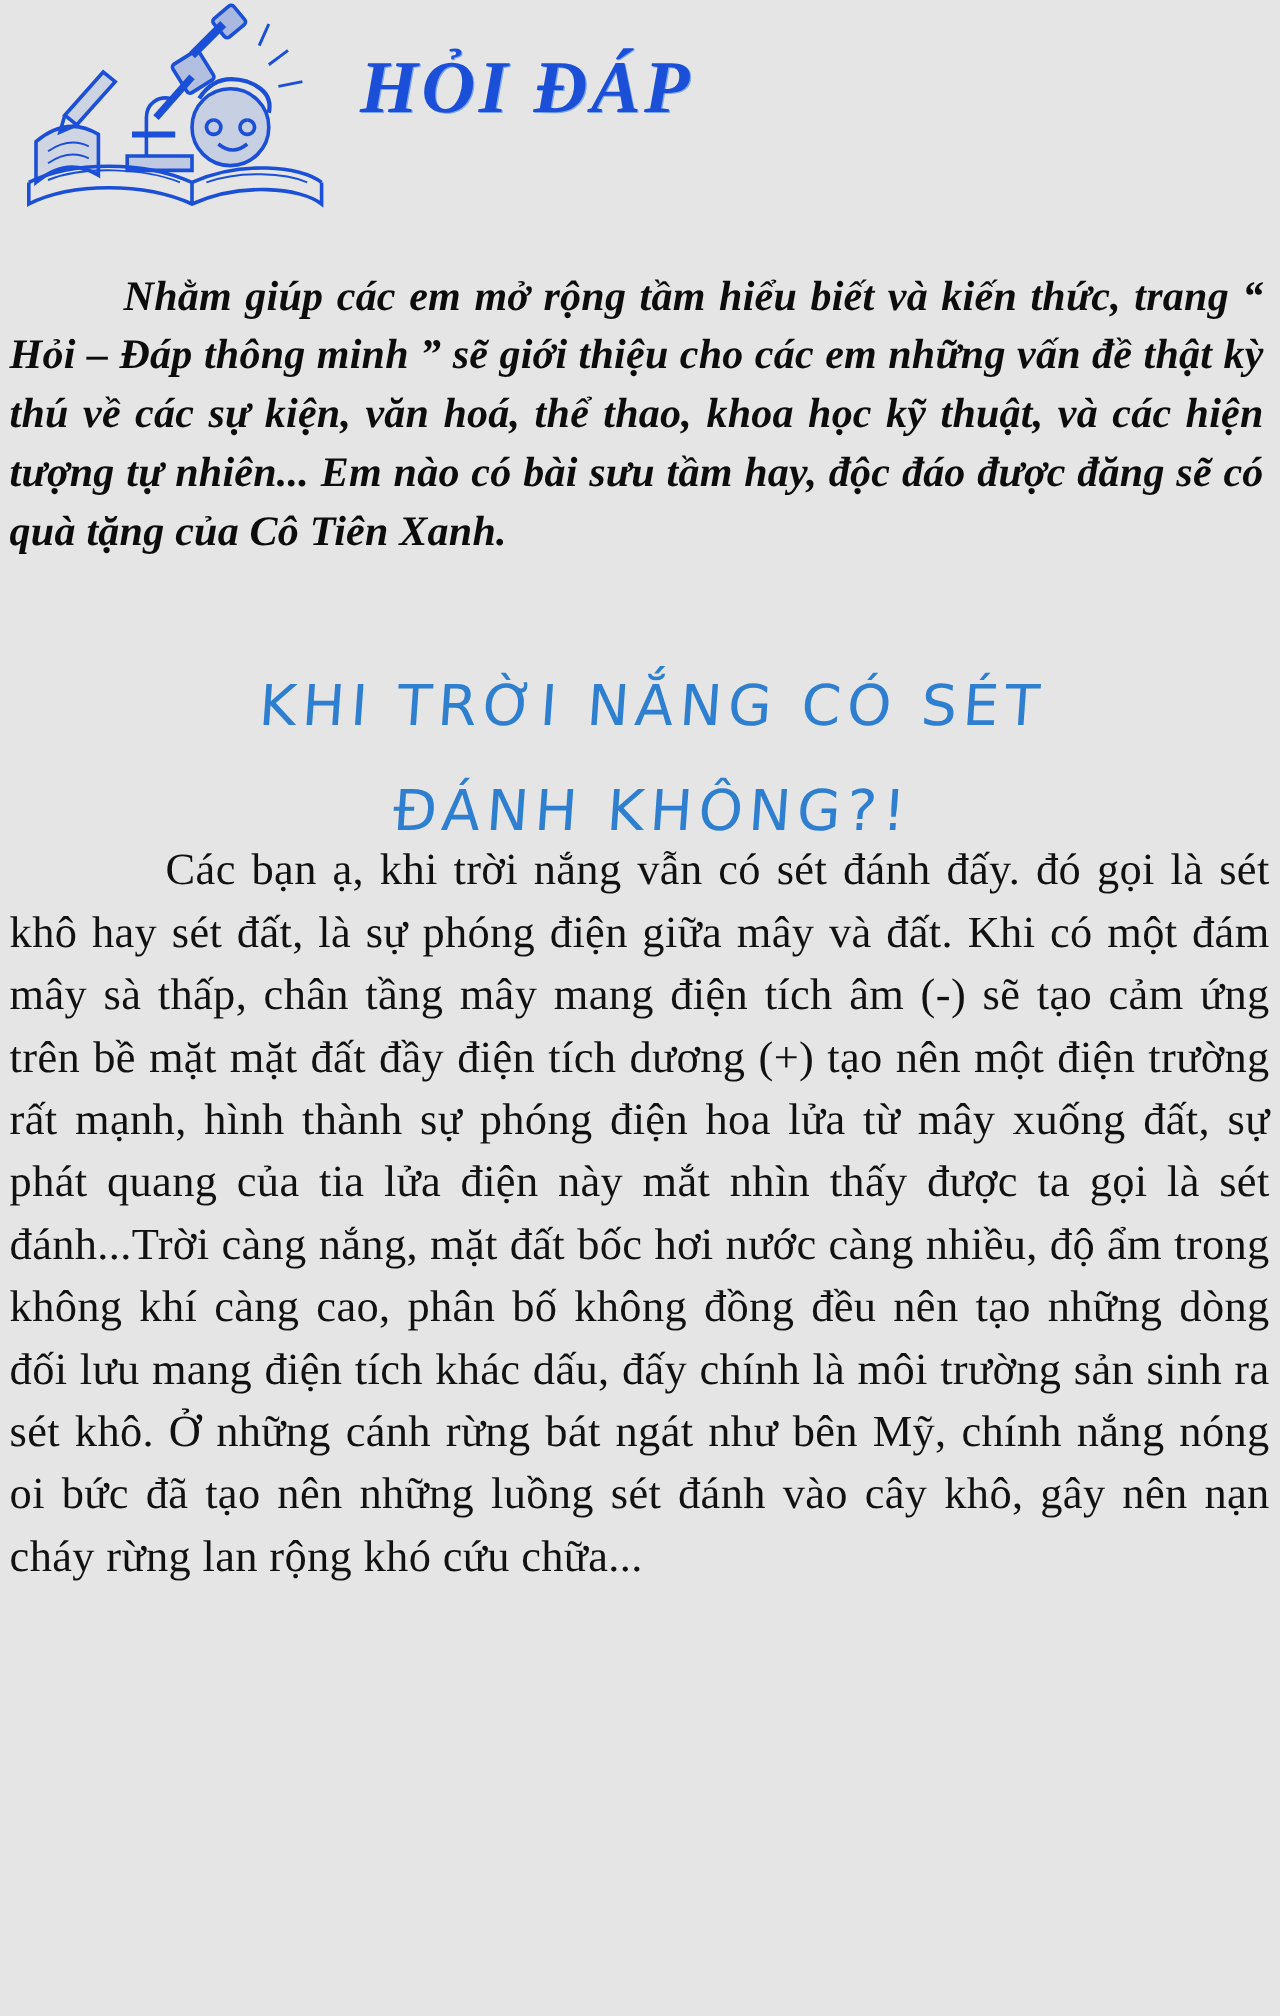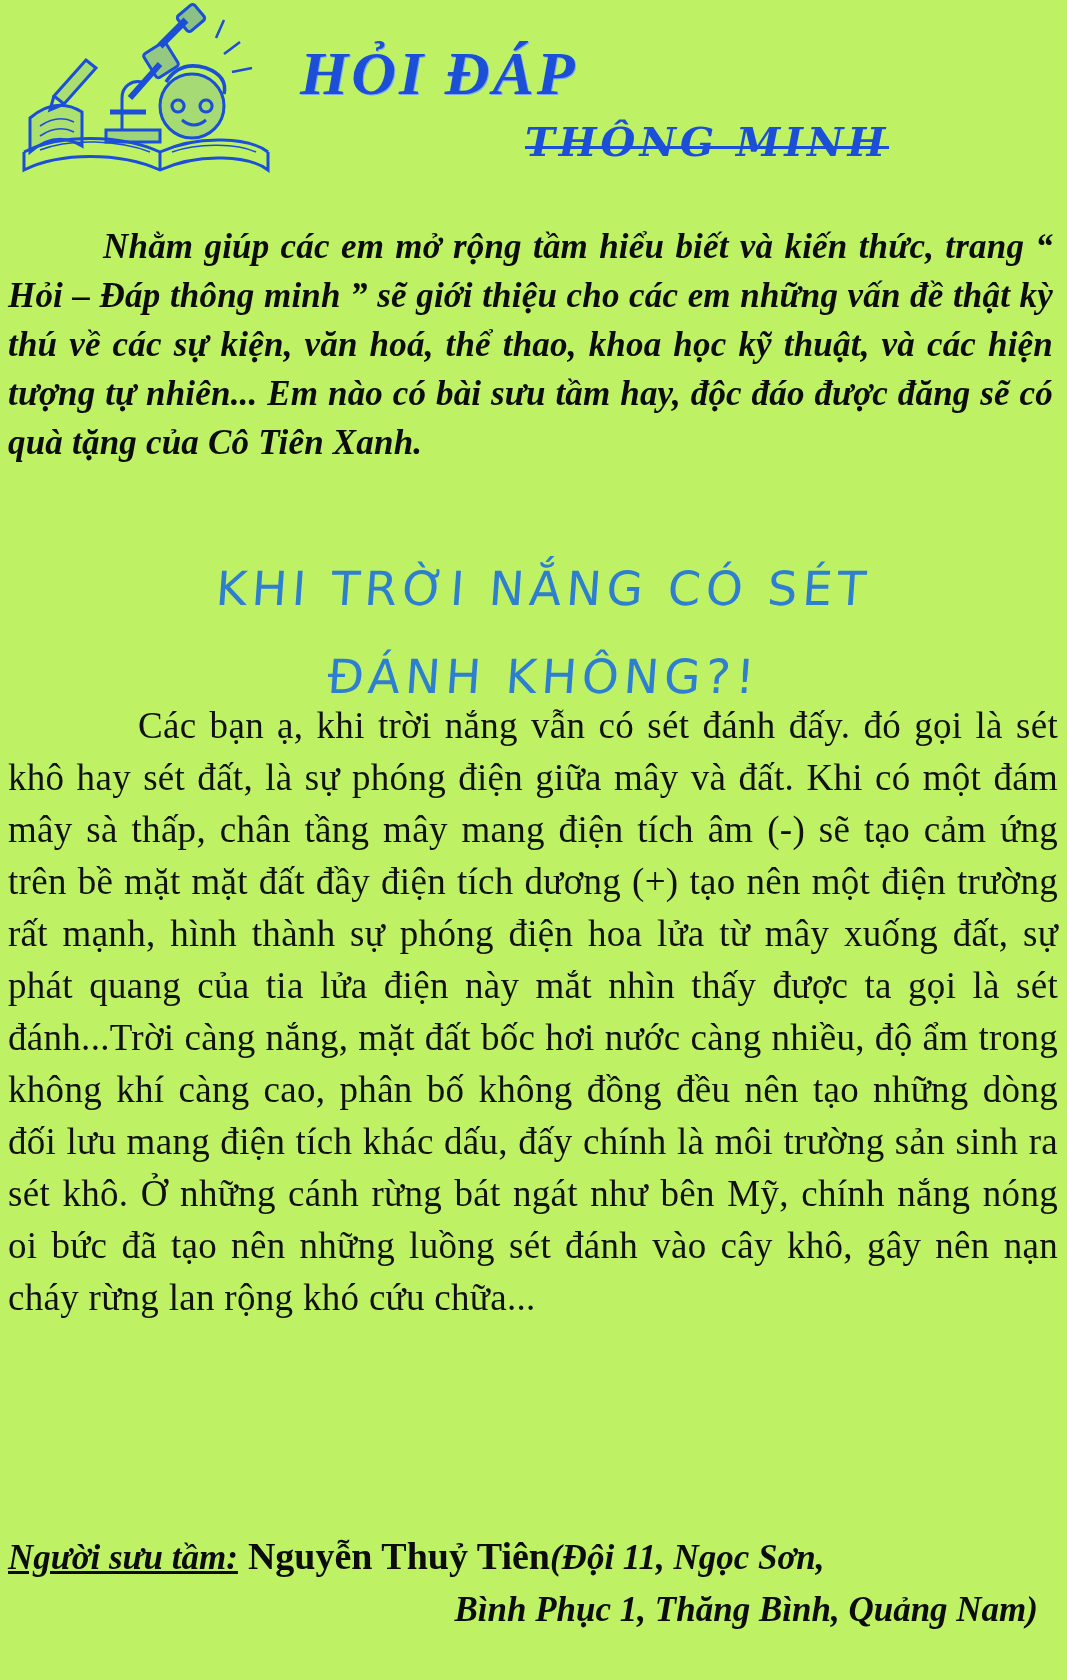--- a/index.html
+++ b/index.html
@@ -13,21 +13,21 @@
     position: relative;
     overflow: hidden;
     font-family: "Liberation Serif", serif;
     color: #111111;
   }
 
   .page {
     position: relative;
     width: 1067px;
     height: 1680px;
-    background: #bef264;
+    background: #e5e5e5;
   }
 
   
   .header {
     position: relative;
     height: 200px;
   }
 
   .logo-art {
     position: absolute;
@@ -200,37 +200,29 @@
           <path d="M30 134 q 18 -12 34 -4" stroke-width="1.6"></path>
 
           <path d="M44 94 L 76 58 L 86 66 L 54 102 Z" fill="#1b4fd8" fill-opacity="0.12"></path>
           <path d="M44 94 L 40 108 L 54 102"></path>
         </g>
       </svg>
     </div>
 
     <div class="header-title">HỎI ĐÁP</div>
 
-    <div class="header-subtitle">
-      <span>THÔNG MINH</span>
-      <span class="strike"></span>
-    </div>
   </div>
 
   <div class="intro">
     <span class="indent"></span><span>Nhằm giúp các em mở rộng tầm hiểu biết và kiến thức, trang “ Hỏi – Đáp thông minh ” sẽ giới thiệu cho các em những vấn đề thật kỳ thú về các sự kiện, văn hoá, thể thao, khoa học kỹ  thuật, và các hiện tượng tự nhiên... Em nào có bài sưu tầm hay, độc đáo được đăng sẽ có quà tặng của Cô Tiên Xanh.</span>
   </div>
 
   <div class="headline">
     <span class="ln1">KHI TRỜI NẮNG CÓ SÉT</span>
     <span class="ln2">ĐÁNH KHÔNG?!</span>
   </div>
 
   <div class="body-text">
     <span class="indent"></span><span>Các bạn ạ, khi trời nắng vẫn có sét đánh đấy. đó gọi là sét khô hay sét đất, là sự phóng điện giữa mây và đất. Khi có một đám mây sà thấp, chân tầng mây mang điện tích âm (-) sẽ tạo cảm ứng trên bề mặt mặt đất đầy điện tích dương (+) tạo nên một điện trường rất mạnh, hình thành sự phóng điện hoa lửa từ mây xuống đất, sự phát quang của tia lửa điện này mắt nhìn thấy được ta gọi là sét đánh...Trời càng nắng, mặt đất bốc hơi nước càng nhiều, độ ẩm trong không khí càng cao, phân bố không đồng đều nên tạo những dòng đối lưu mang điện tích khác dấu, đấy chính là môi trường sản sinh ra sét khô. Ở những cánh rừng bát ngát như bên Mỹ, chính nắng nóng oi bức đã tạo nên những luồng sét đánh vào cây khô, gây nên nạn cháy rừng lan rộng khó cứu chữa...</span>
   </div>
 
-  <div class="credit">
-    <span class="credit-label">Người sưu tầm:</span><span class="credit-name">Nguyễn Thuỷ Tiên</span><span class="credit-place">(Đội 11, Ngọc Sơn,</span>
-    <span class="credit-line2">Bình Phục 1, Thăng Bình, Quảng Nam)</span>
-  </div>
 
 </div>
 
 </body></html>

